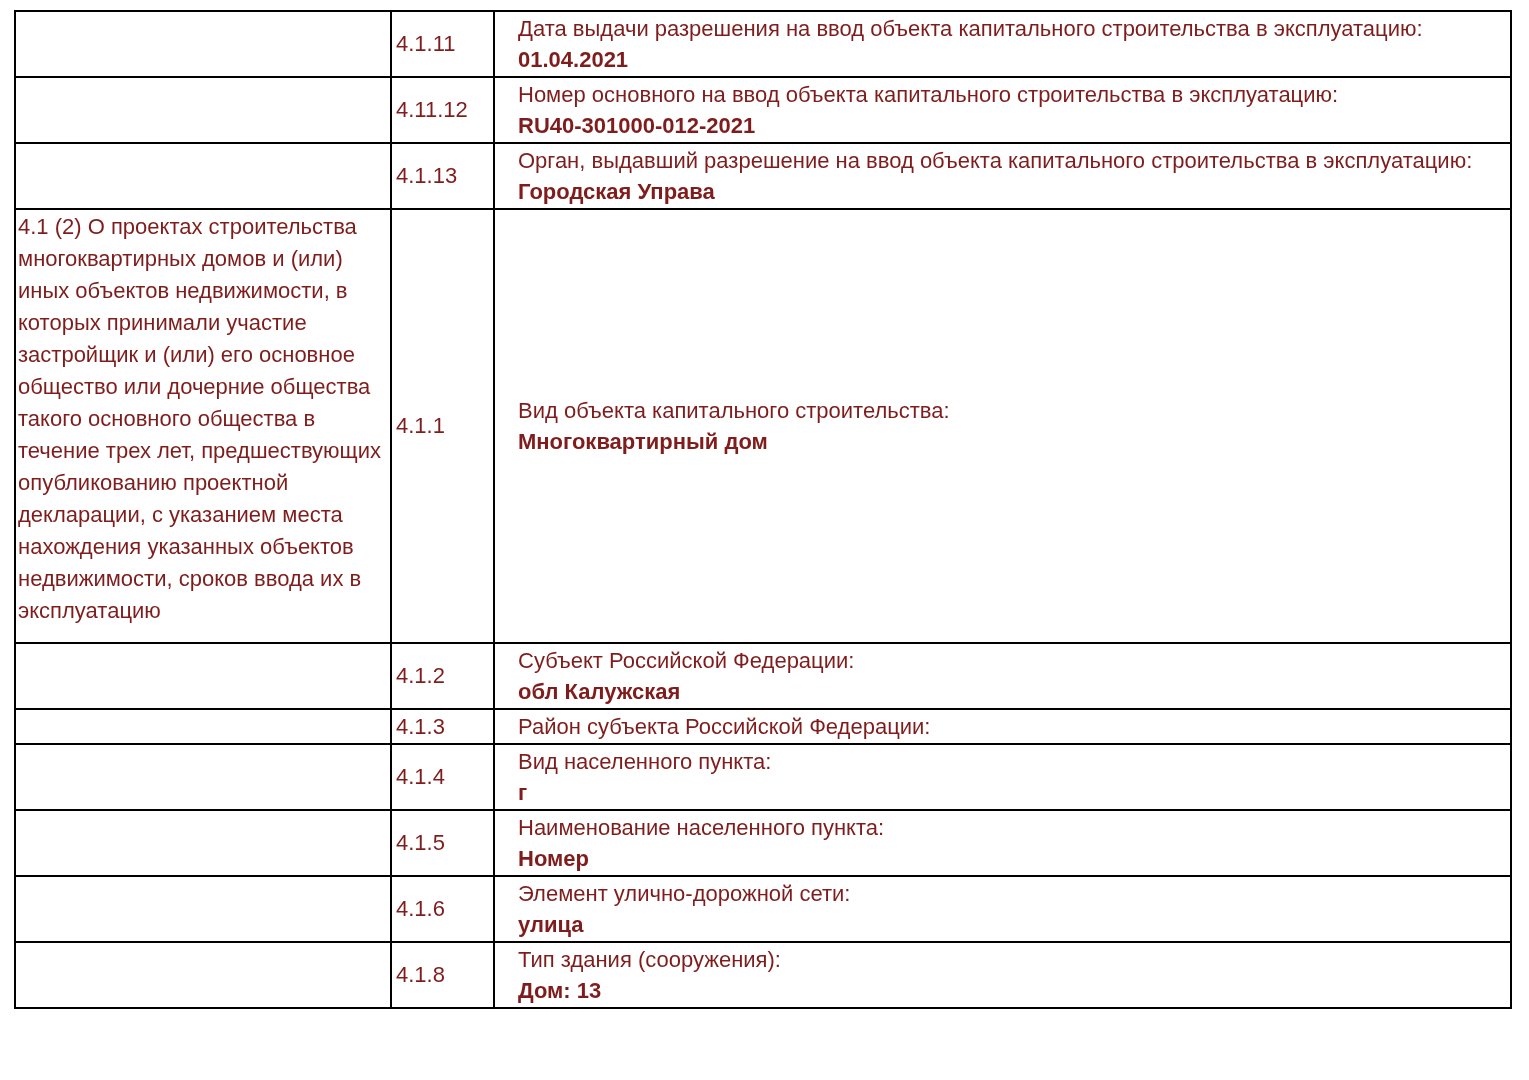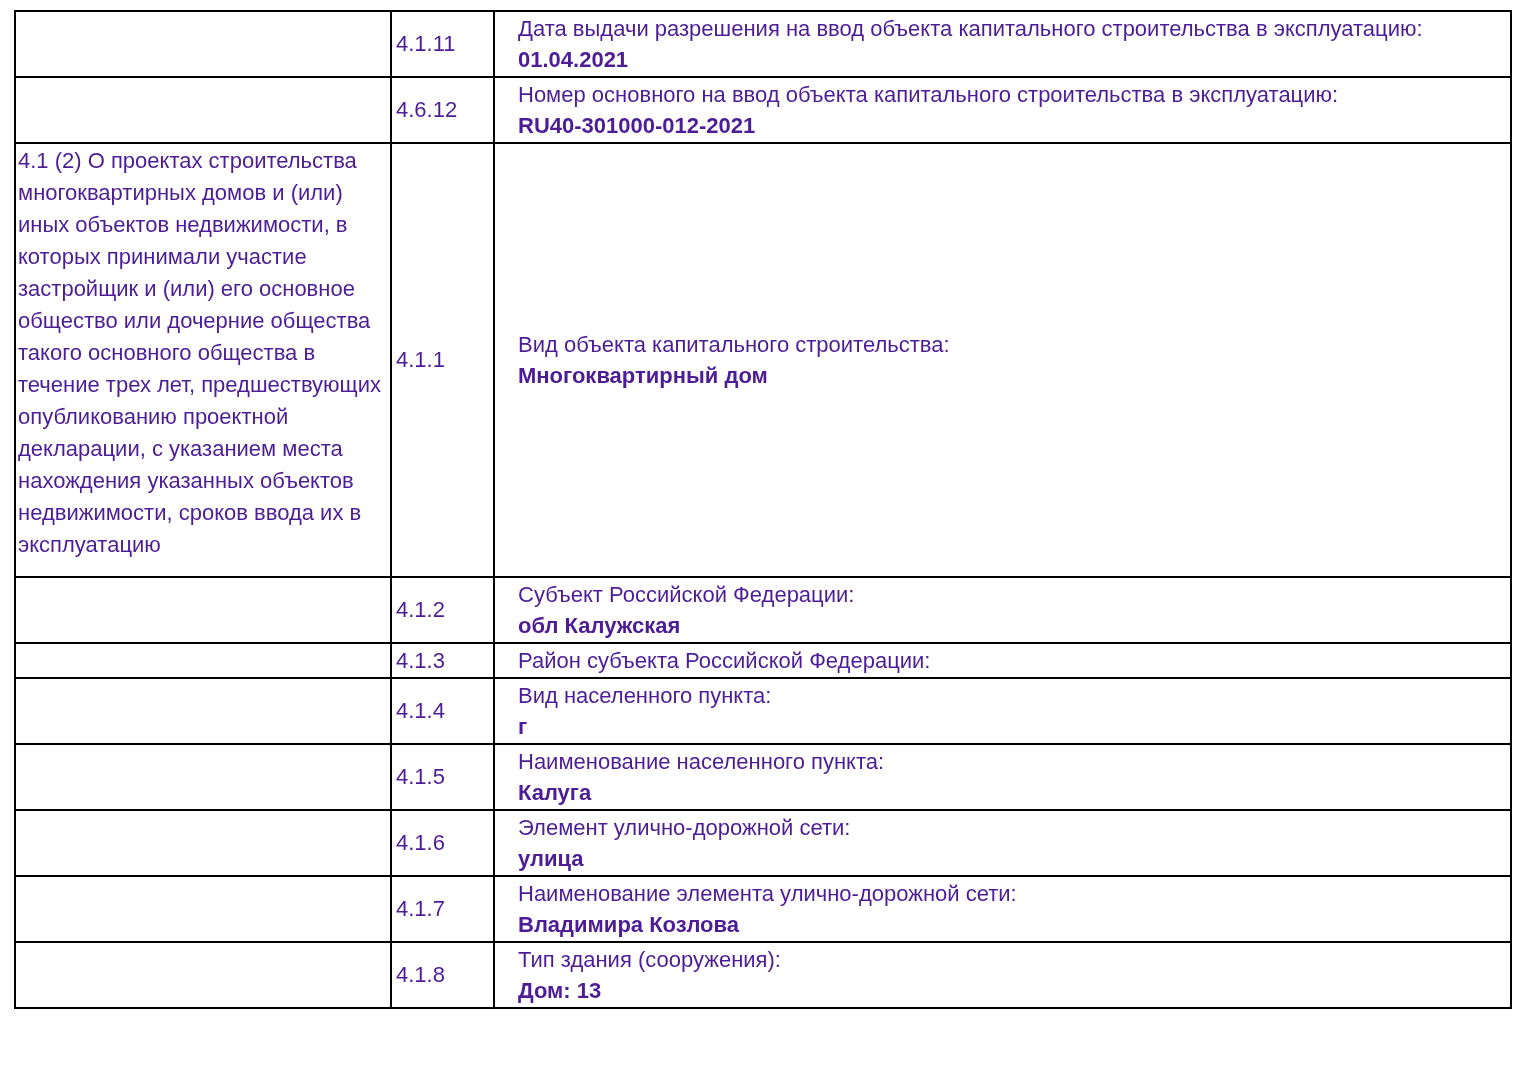--- a/index.html
+++ b/index.html
@@ -6,21 +6,21 @@
     margin: 0;
     padding: 0;
     background: #ffffff;
   }
   .page {
     position: relative;
     width: 1344px;
     height: 1080px;
     background: #ffffff;
     font-family: "Liberation Sans", "DejaVu Sans", sans-serif;
-    color: #4c1d95;
+    color: #7f1d1d;
   }
   table.decl-table {
     position: absolute;
     left: 14px;
     top: 10px;
     border-collapse: collapse;
     table-layout: fixed;
     width: 1496px;
   }
   col.c1 { width: 376px; }
@@ -74,27 +74,35 @@
         <td class="desc"></td>
         <td class="num">4.1.11</td>
         <td class="content">
           <div class="label">Дата выдачи разрешения на ввод объекта капитального строительства в эксплуатацию:</div>
           <div class="value">01.04.2021</div>
         </td>
       </tr>
 
       <tr class="two">
         <td class="desc"></td>
-        <td class="num">4.6.12</td>
+        <td class="num">4.11.12</td>
         <td class="content">
           <div class="label">Номер основного на ввод объекта капитального строительства в эксплуатацию:</div>
           <div class="value">RU40-301000-012-2021</div>
         </td>
       </tr>
 
+      <tr class="two">
+        <td class="desc"></td>
+        <td class="num">4.1.13</td>
+        <td class="content">
+          <div class="label">Орган, выдавший разрешение на ввод объекта капитального строительства в эксплуатацию:</div>
+          <div class="value">Городская Управа</div>
+        </td>
+      </tr>
 
       <tr class="big">
         <td class="desc">4.1 (2) О проектах строительства многоквартирных домов и (или) иных объектов недвижимости, в которых принимали участие застройщик и (или) его основное общество или дочерние общества такого основного общества в течение трех лет, предшествующих опубликованию проектной декларации, с указанием места нахождения указанных объектов недвижимости, сроков ввода их в эксплуатацию</td>
         <td class="num">4.1.1</td>
         <td class="content">
           <div class="label">Вид объекта капитального строительства:</div>
           <div class="value">Многоквартирный дом</div>
         </td>
       </tr>
 
@@ -122,41 +130,33 @@
           <div class="label">Вид населенного пункта:</div>
           <div class="value">г</div>
         </td>
       </tr>
 
       <tr class="two">
         <td class="desc"></td>
         <td class="num">4.1.5</td>
         <td class="content">
           <div class="label">Наименование населенного пункта:</div>
-          <div class="value">Калуга</div>
+          <div class="value">Номер</div>
         </td>
       </tr>
 
       <tr class="two">
         <td class="desc"></td>
         <td class="num">4.1.6</td>
         <td class="content">
           <div class="label">Элемент улично-дорожной сети:</div>
           <div class="value">улица</div>
         </td>
       </tr>
 
-      <tr class="two">
-        <td class="desc"></td>
-        <td class="num">4.1.7</td>
-        <td class="content">
-          <div class="label">Наименование элемента улично-дорожной сети:</div>
-          <div class="value">Владимира Козлова</div>
-        </td>
-      </tr>
 
       <tr class="two">
         <td class="desc"></td>
         <td class="num">4.1.8</td>
         <td class="content">
           <div class="label">Тип здания (сооружения):</div>
           <div class="value"><span class="prefix">Дом: </span><span>13</span></div>
         </td>
       </tr>
 

